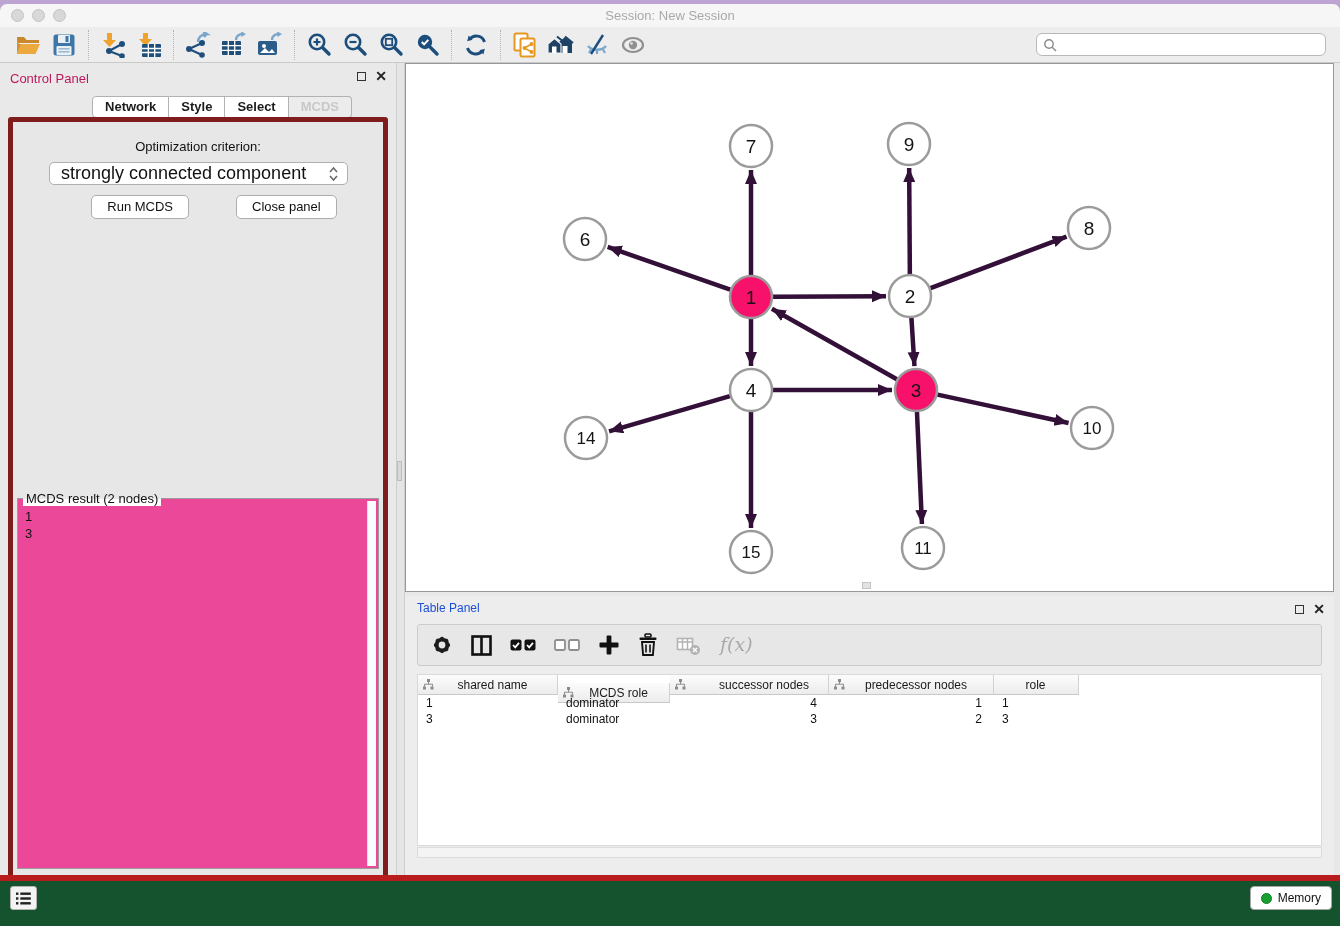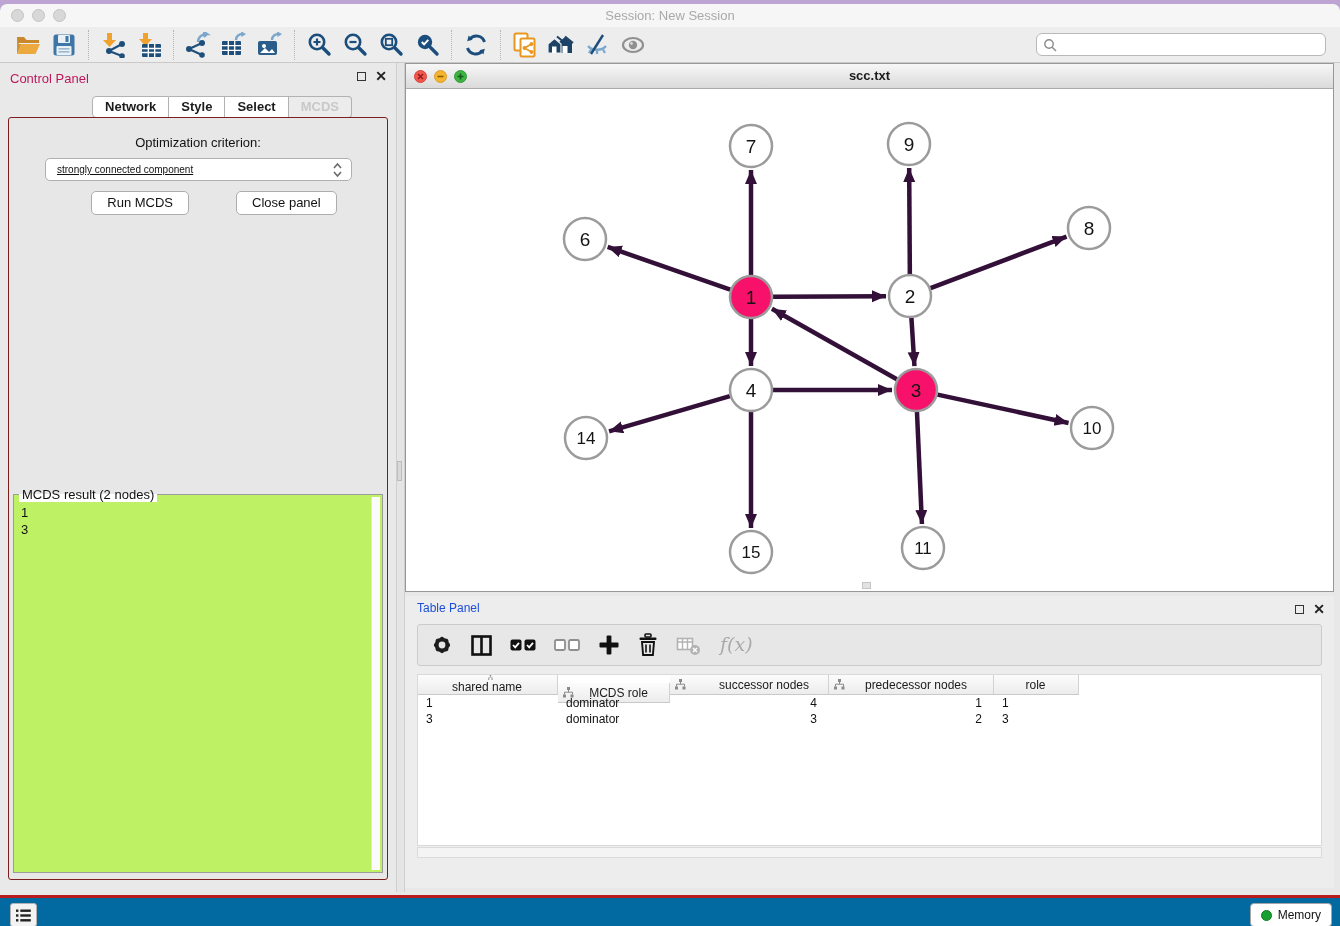--- a/index.html
+++ b/index.html
@@ -25,27 +25,27 @@
   .cp-title { position:absolute; left:10px; top:8px; font-size:13px; color:#be185d; }
   .winbtns { position:absolute; right:9px; top:8px; display:flex; gap:9px; align-items:center; }
   .win-float { width:9px; height:9px; border:1.5px solid #333; display:inline-block; }
   .win-close { font-size:14px; font-weight:bold; color:#222; line-height:11px; }
   .seg { display:flex; justify-content:center; }
   .seg .tab { background:#fff; border:1px solid #b2b2b2; border-left:none; padding:2px 12px 3px; font-size:13px; font-weight:bold; color:#1b1b1b; white-space:nowrap; }
   .seg .tab:first-child { border-left:1px solid #b2b2b2; border-radius:4px 0 0 4px; }
   .seg .tab:last-child { border-radius:0 4px 4px 0; }
   .seg .tab.active { background:#ececec; color:#c8c8c8; }
   .cp-tabs { position:absolute; top:33px; left:0; right:0;padding-left:48px; }
-  .cp-body { position:absolute; left:8px; right:8px; top:54px; bottom:12px; background:#e7e7e7; border:1px solid #7f1d1d; border-radius:3px; }
+  .cp-body { position:absolute; left:8px; right:8px; top:54px; bottom:12px; background:#e7e7e7; border:5px solid #7f1d1d; border-radius:3px; }
   .opt-label { margin-top:17px; text-align:center; font-size:13px; color:#111; }
-  .criterion-select { position:absolute; left:36px; right:35px; top:40px; height:23px; background:#fff; border:1px solid #b0b0b0; border-radius:5px; font-size:10px; color:#111; display:flex; align-items:center; padding:0 8px 0 11px;text-decoration:underline; }
+  .criterion-select { position:absolute; left:36px; right:35px; top:40px; height:23px; background:#fff; border:1px solid #b0b0b0; border-radius:5px; font-size:18px; color:#111; display:flex; align-items:center; padding:0 8px 0 11px; }
   .criterion-select .sel-text { flex:1; }
   .btn-row { position:absolute; top:73px; left:0; right:0; display:flex; justify-content:center; gap:15px; }
   .btn { background:#fff; border:1px solid #adadad; border-radius:5px; font-size:13px; color:#111; padding:3px 15px 4px; font-family:"Liberation Sans",sans-serif;margin-left:32px; }
-  .result-group { position:absolute; left:4px; right:4px; top:376px; bottom:6px; border:1px solid #9c9c9c; background:#bef264; }
+  .result-group { position:absolute; left:4px; right:4px; top:376px; bottom:6px; border:1px solid #9c9c9c; background:#ec4899; }
   .result-legend { position:absolute; top:-8px; left:5px; padding:0 3px; font-size:13px; color:#111; background:linear-gradient(#e7e7e7 50%, #ffffff 50%); }
   .result-lines { position:absolute; left:2px; right:13px; top:7px; bottom:2px; font-size:13px; line-height:17px; color:#111; padding:2px 5px; overflow:hidden; }
   .result-scroll { position:absolute; top:2px; right:2px; bottom:2px; width:9px; background:#fbfbfb; border-left:1px solid #e2e2e2; }
 
   
   .v-divider { position:absolute; left:396px; top:63px; width:9px; height:829px; background:#e5e5e5; border-left:1px solid #cfcfcf; border-right:1px solid #cfcfcf; }
   .v-grip { position:absolute; left:0px; top:398px; width:5px; height:20px; background:#d9d9d9; border:1px solid #bdbdbd; }
 
   
   .network-window { position:absolute; left:405px; top:63px; width:929px; height:529px; border:1px solid #979797; background:#fff; }
@@ -70,21 +70,21 @@
   .tp-headrow { position:absolute; left:0; top:0; height:20px; display:flex; }
   .th { height:20px; background:linear-gradient(#fcfcfc,#ececec); border-right:1px solid #d2d2d2; border-bottom:1px solid #c9c9c9; display:flex; align-items:center; padding-left:5px; font-size:12px; color:#1a1a1a; }
   .th .th-label { flex:1; text-align:center; padding-right:6px; }
   .tp-rows { position:absolute; left:0; top:20px; right:0; }
   .trow { display:flex; height:16px; align-items:center; }
   .td { font-size:12px; color:#111; overflow:hidden; white-space:nowrap; }
   .tp-scroll-h { position:absolute; left:12px; right:12px; top:251px; height:11px; background:#f4f4f4; border:1px solid #dcdcdc; }
   .tp-tabs { position:absolute; top:269px; left:0; right:0; }
 
   
-  .status-bar { position:absolute; left:0; right:0; bottom:0; height:31px; background:#0369a1; border-top:3px solid #b91c1c; }
+  .status-bar { position:absolute; left:0; right:0; bottom:0; height:51px; background:#14532d; border-top:6px solid #b91c1c; }
   .list-btn { position:absolute; left:10px; top:5px; width:27px; height:24px; background:#f3f3f3; border:1px solid #b3b3b3; border-radius:3px; display:flex; align-items:center; justify-content:center; }
   .memory-btn { position:absolute; right:8px; top:5px; height:24px; background:#fff; border:1px solid #a6a6a6; border-radius:4px; display:flex; align-items:center; gap:6px; padding:0 10px; font-size:12px; color:#111; }
   .mem-dot { width:11px; height:11px; border-radius:50%; background:#17a02f; border:1px solid #0e7d21; }
 </style>
 </head>
 <body>
 
 <div class="desktop-strip"></div>
 <div class="titlebar">
   <div class="traffic-dots">
@@ -274,40 +274,20 @@
       <div class="result-scroll"></div>
     </div>
   </div>
 </div>
 
 <div class="v-divider">
   <span class="v-grip"></span>
 </div>
 
 <div class="network-window">
-  <div class="nw-titlebar">
-    <div class="traffic">
-      <span class="tl tl-close">
-          <svg width="7" height="7" viewBox="0 0 7 7">
-            <path d="M1 1l5 5M6 1L1 6" stroke="#8a1f17" stroke-width="1.5"></path>
-          </svg>
-        </span>
-      <span class="tl tl-min">
-          <svg width="7" height="7" viewBox="0 0 7 7">
-            <path d="M0.5 3.5h6" stroke="#8a5d00" stroke-width="1.6"></path>
-          </svg>
-        </span>
-      <span class="tl tl-max">
-          <svg width="7" height="7" viewBox="0 0 7 7">
-            <path d="M3.5 0.5v6M0.5 3.5h6" stroke="#155c1a" stroke-width="1.6"></path>
-          </svg>
-        </span>
-    </div>
-    <div class="nw-title">scc.txt</div>
-  </div>
   <div class="nw-canvas">
     <svg id="graph-svg" width="927" height="502" viewBox="0 0 927 502">
         <defs>
           <marker id="arrow" markerUnits="userSpaceOnUse" markerWidth="16" markerHeight="14" refX="14" refY="6" orient="auto">
             <path d="M0,0 L14,6 L0,12 z" fill="#331038"></path>
           </marker>
         </defs>
         <line x1="345" y1="186" x2="345" y2="81" stroke="#331038" stroke-width="4.5" marker-end="url(#arrow)"></line>
         <line x1="324.23121807335133" y1="200.7434376400866" x2="201.65685301088945" y2="157.91624984717825" stroke="#331038" stroke-width="4.5" marker-end="url(#arrow)"></line>
         <line x1="366.9995649035371" y1="207.86163795658152" x2="480.0004746506868" y2="207.15094041100198" stroke="#331038" stroke-width="4.5" marker-end="url(#arrow)"></line>
@@ -431,21 +411,21 @@
         </svg>
     </span>
     <span class="tpbtn">
       <svg width="36" height="26" viewBox="0 0 36 26">
           <text x="2" y="19" font-size="19" font-style="italic" font-family="'DejaVu Serif', serif" fill="#a9a9a9">f(x)</text>
         </svg>
     </span>
   </div>
   <div class="tp-white">
     <div class="tp-headrow" id="table-head">
-        <div class="th" style="width: 140px; flex-direction: column;">
+        <div class="th" style="width: 140px;">
           <svg width="11" height="11" viewBox="0 0 11 11">
             <rect x="4" y="0" width="3" height="3" fill="#8a8a8a"></rect>
             <rect x="0" y="7.5" width="3" height="3" fill="#8a8a8a"></rect>
             <rect x="7.5" y="7.5" width="3" height="3" fill="#8a8a8a"></rect>
             <path d="M5.5 3v2.2M1.5 7.5V5.2h8v2.3" stroke="#8a8a8a" fill="none"></path>
           </svg>
           <span class="th-label">shared name</span>
         </div>
         <div class="th" style="width: 112px; margin-top: 8px;">
           <svg width="11" height="11" viewBox="0 0 11 11">

